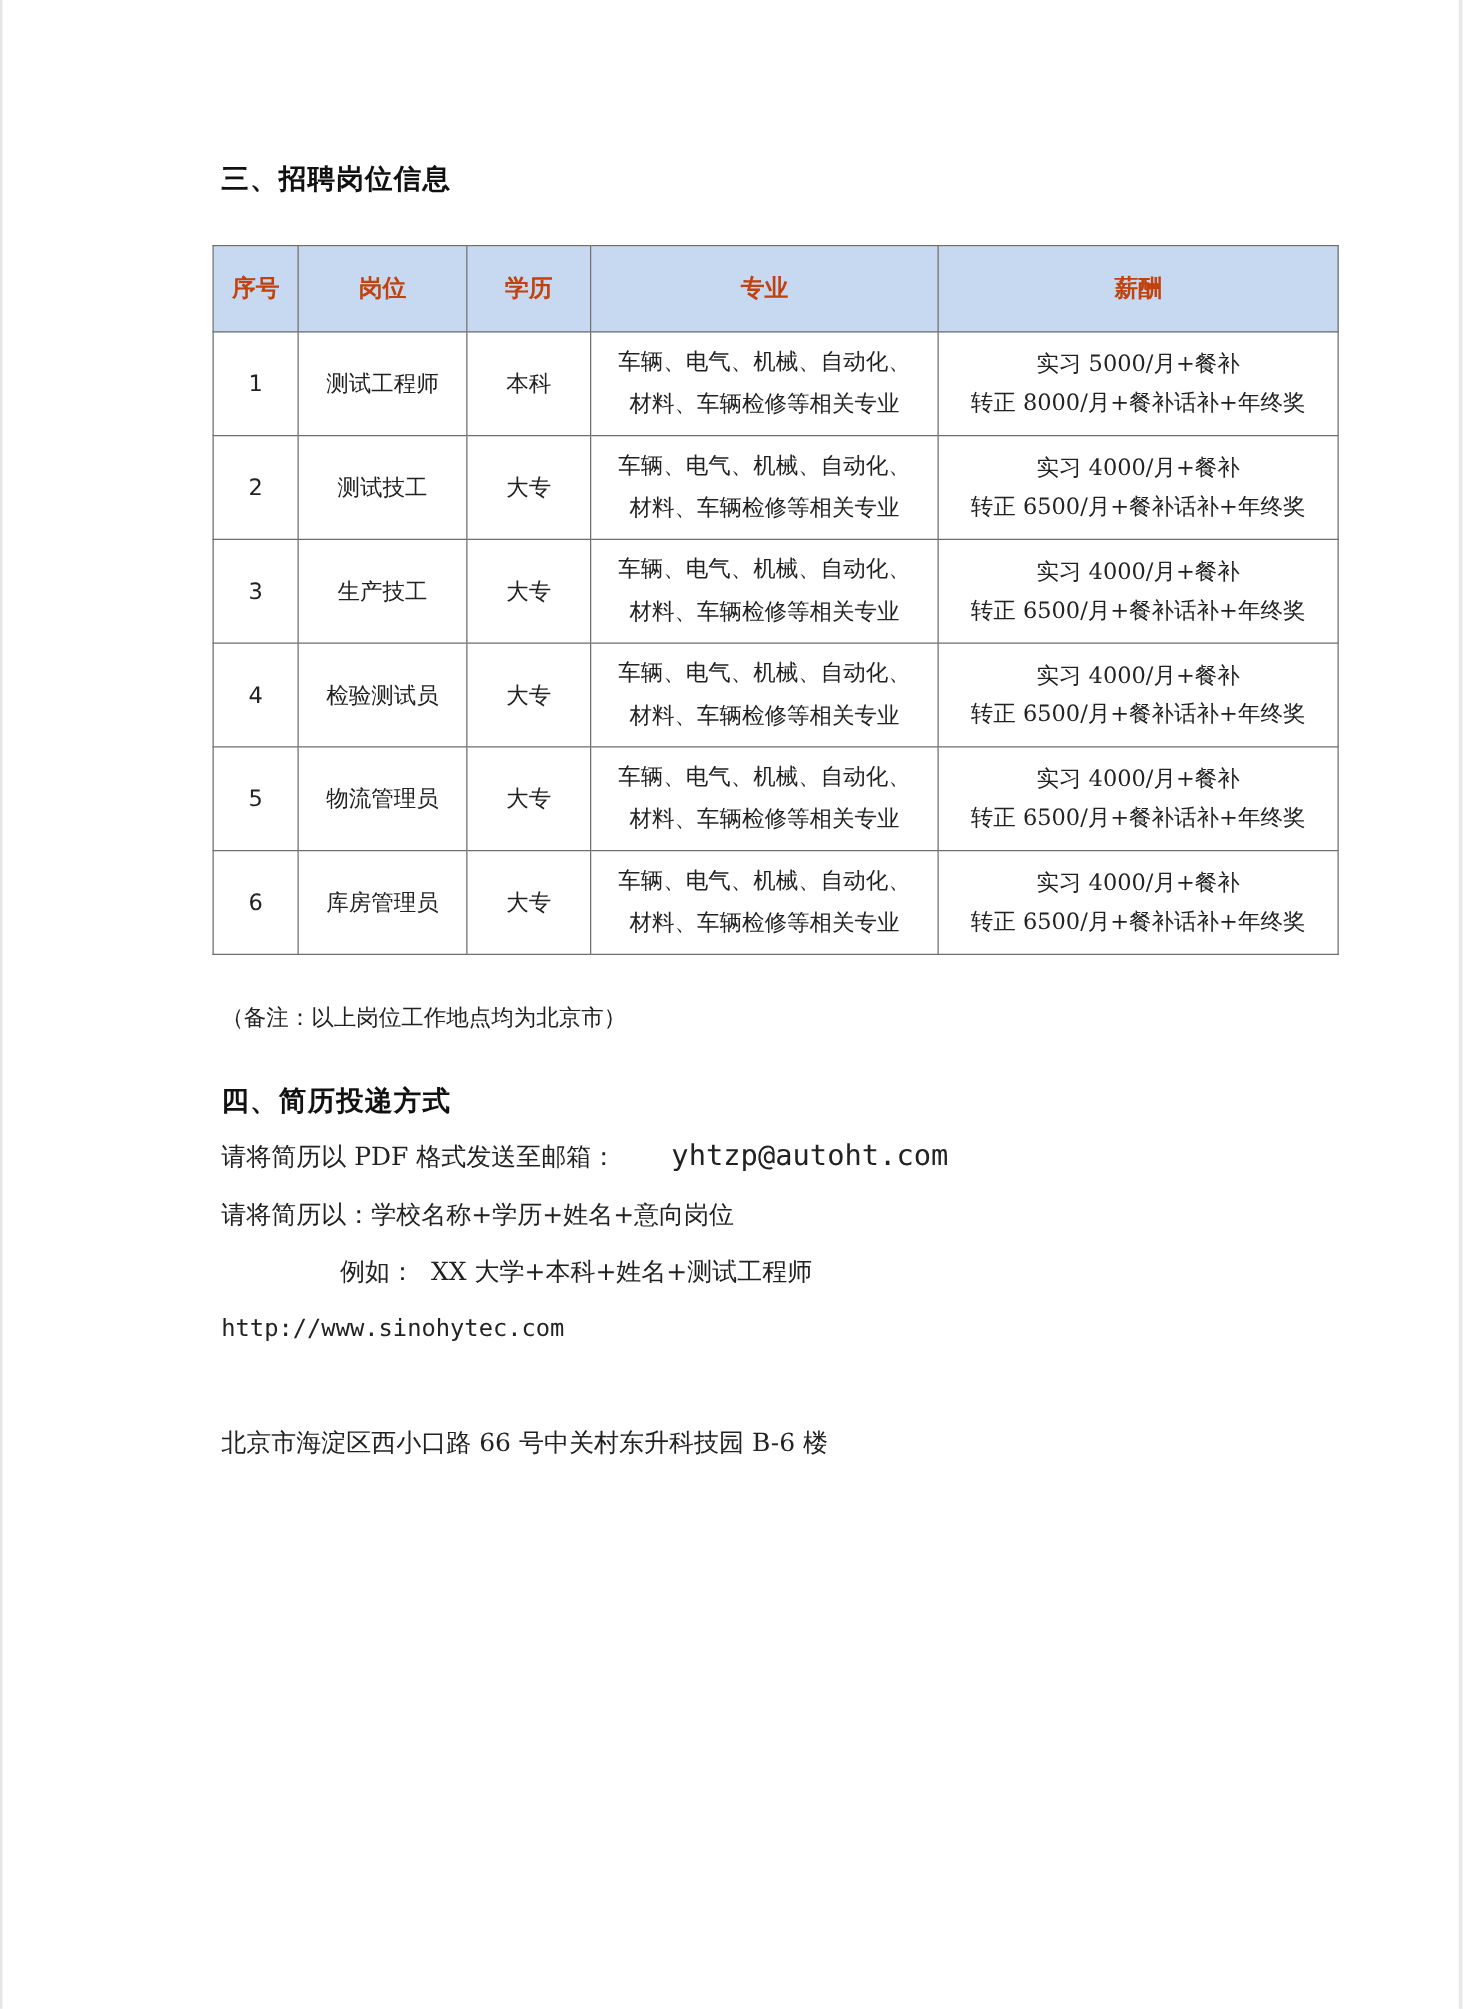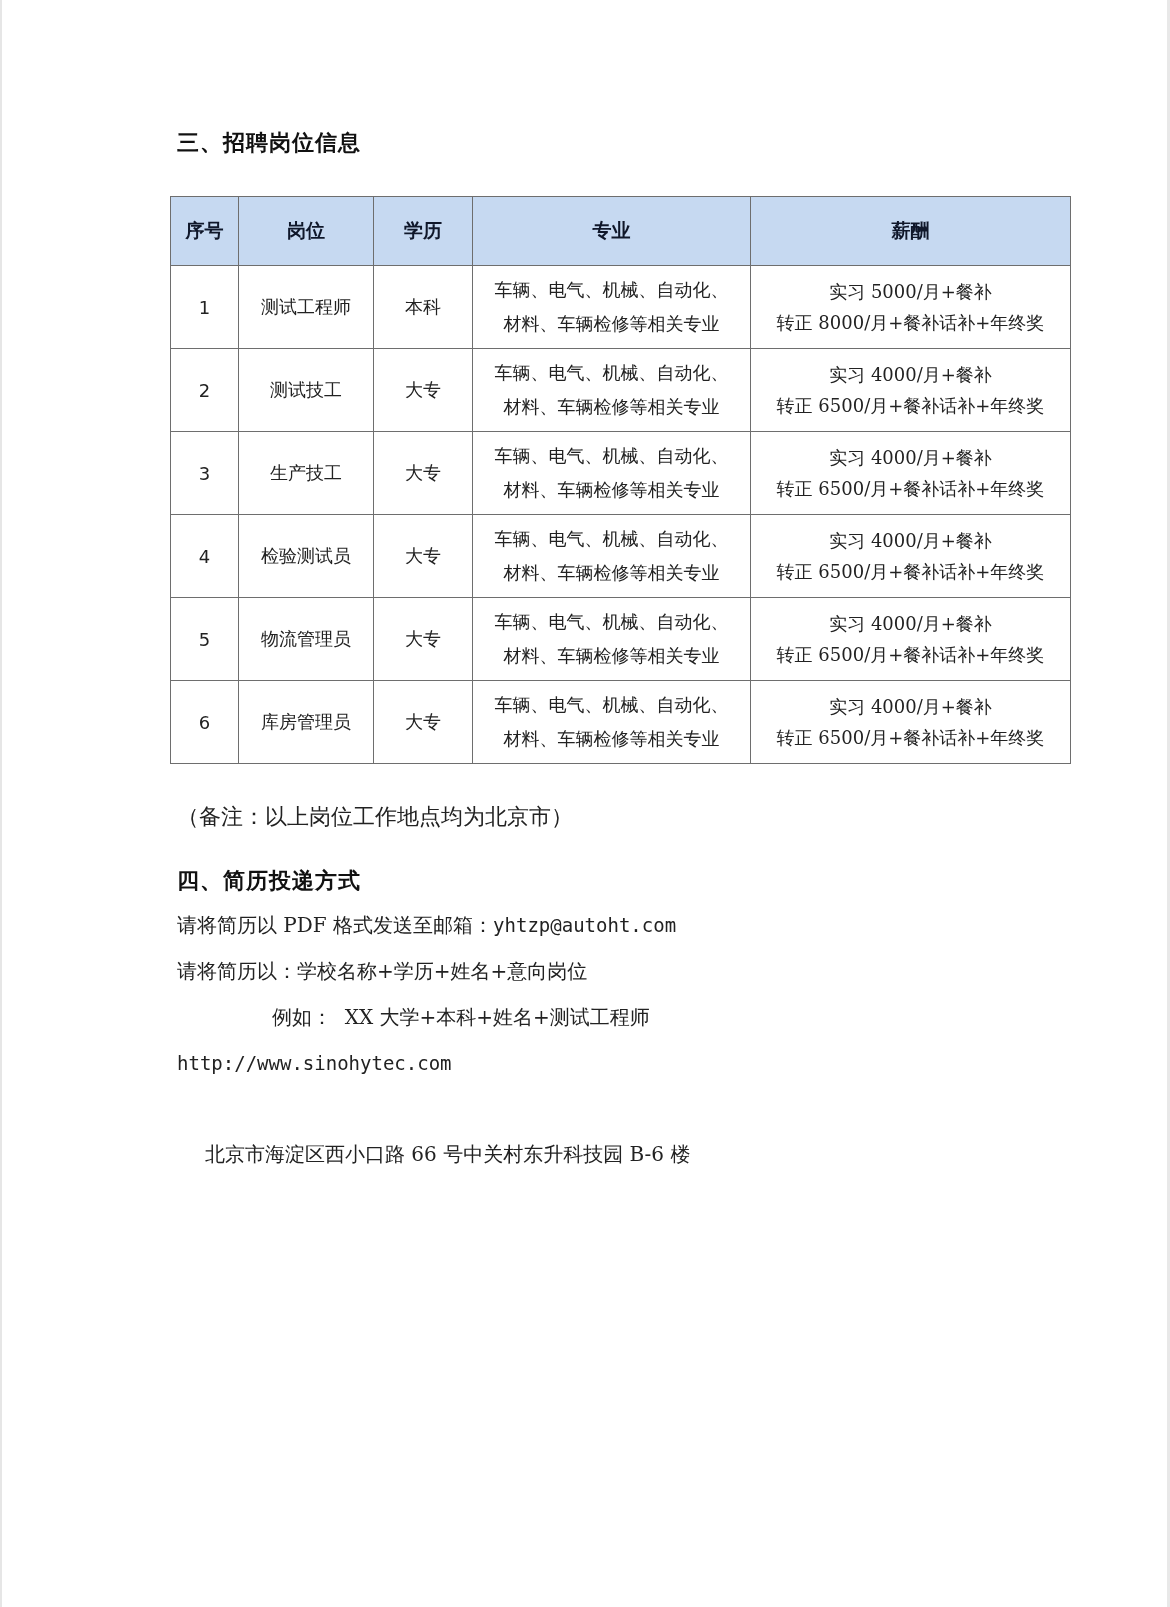--- a/index.html
+++ b/index.html
@@ -20,38 +20,38 @@
 
   table.jobs {
     position: absolute; left: 170px; top: 196px; width: 900px;
     border-collapse: collapse; table-layout: fixed;
   }
   table.jobs th, table.jobs td {
     border: 1.5px solid #6e6e6e; text-align: center; vertical-align: middle; padding: 0;
   }
   table.jobs th {
     background: #c6d9f1; height: 68px; font-family: "DejaVu Sans", "Liberation Sans", sans-serif;
-    font-weight: bold; font-size: 19px; color: #0f172a;
+    font-weight: bold; font-size: 19px; color: #c2410c;
   }
   table.jobs td { height: 82px; font-size: 18px; color: #222; }
   td.seq { font-family: "DejaVu Sans", "Liberation Sans", sans-serif; font-size: 17px; }
   td.major { line-height: 34px; font-size: 18px; margin-top: 20px; }
   td.salary { text-align: left; padding-left: 12px; line-height: 31px; font-size: 18px; }
   table.jobs .major-line, table.jobs .salary-line { display: block; white-space: nowrap; }
 
-  .note { position: absolute; left: 177px; top: 802px; font-size: 22px; color: #222; }
+  .note { position: absolute; left: 177px; top: 802px; font-size: 18px; color: #222; }
 
   .contact-line { position: absolute; left: 177px; font-size: 20px; color: #222; white-space: pre; }
   #line-email { top: 912px; }
   #line-naming { top: 958px; }
   #line-example { top: 1004px; left: 272px; }
   #line-contact { top: 1050px; }
   #line-url { top: 1052px; font-family: "DejaVu Sans Mono", "Liberation Mono", monospace; font-size: 19px; }
-  #line-address { top: 1141px; margin-left: 28px; }
-  .mono { font-family: "DejaVu Sans Mono", "Liberation Mono", monospace; font-size: 19px; }
+  #line-address { top: 1141px; }
+  .mono { font-family: "DejaVu Sans Mono", "Liberation Mono", monospace; font-size: 23px; margin-left: 44px; }
 </style>
 </head>
 <body>
 
 <div class="edge-left"></div>
 <div class="edge-right"></div>
 
 <div class="page">
 
   <div id="sec3" class="section-title">三、招聘岗位信息</div>

